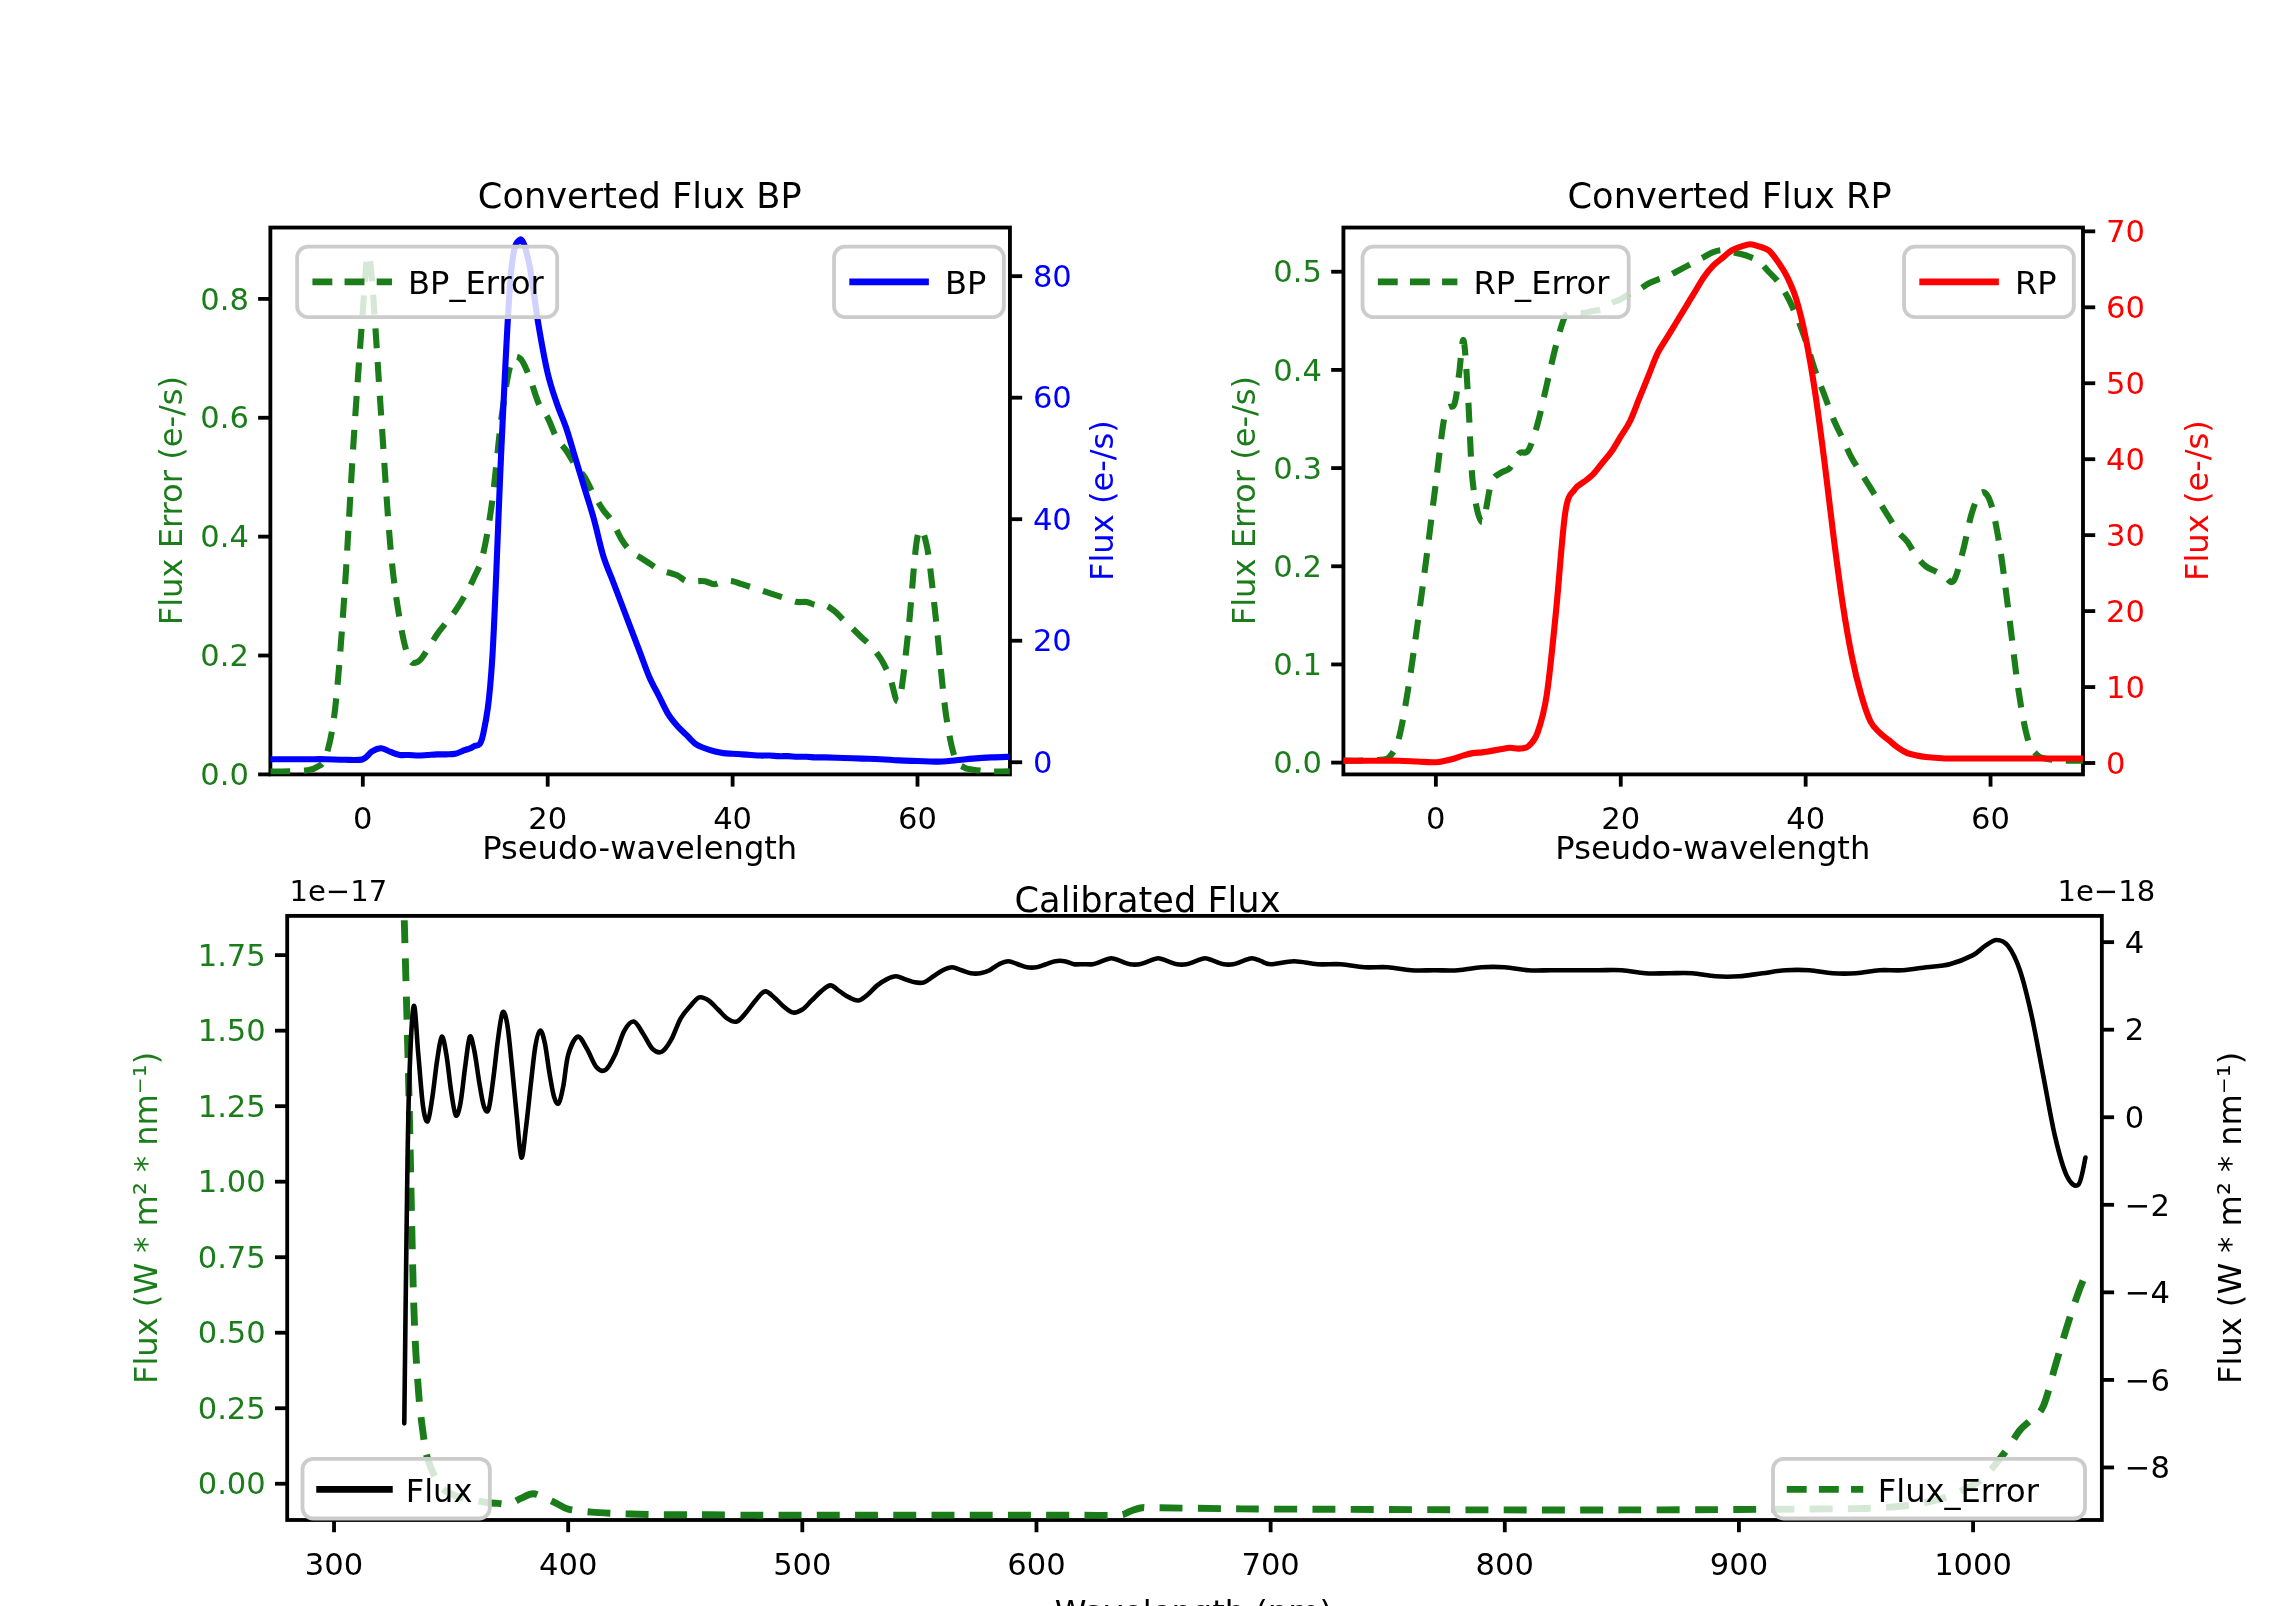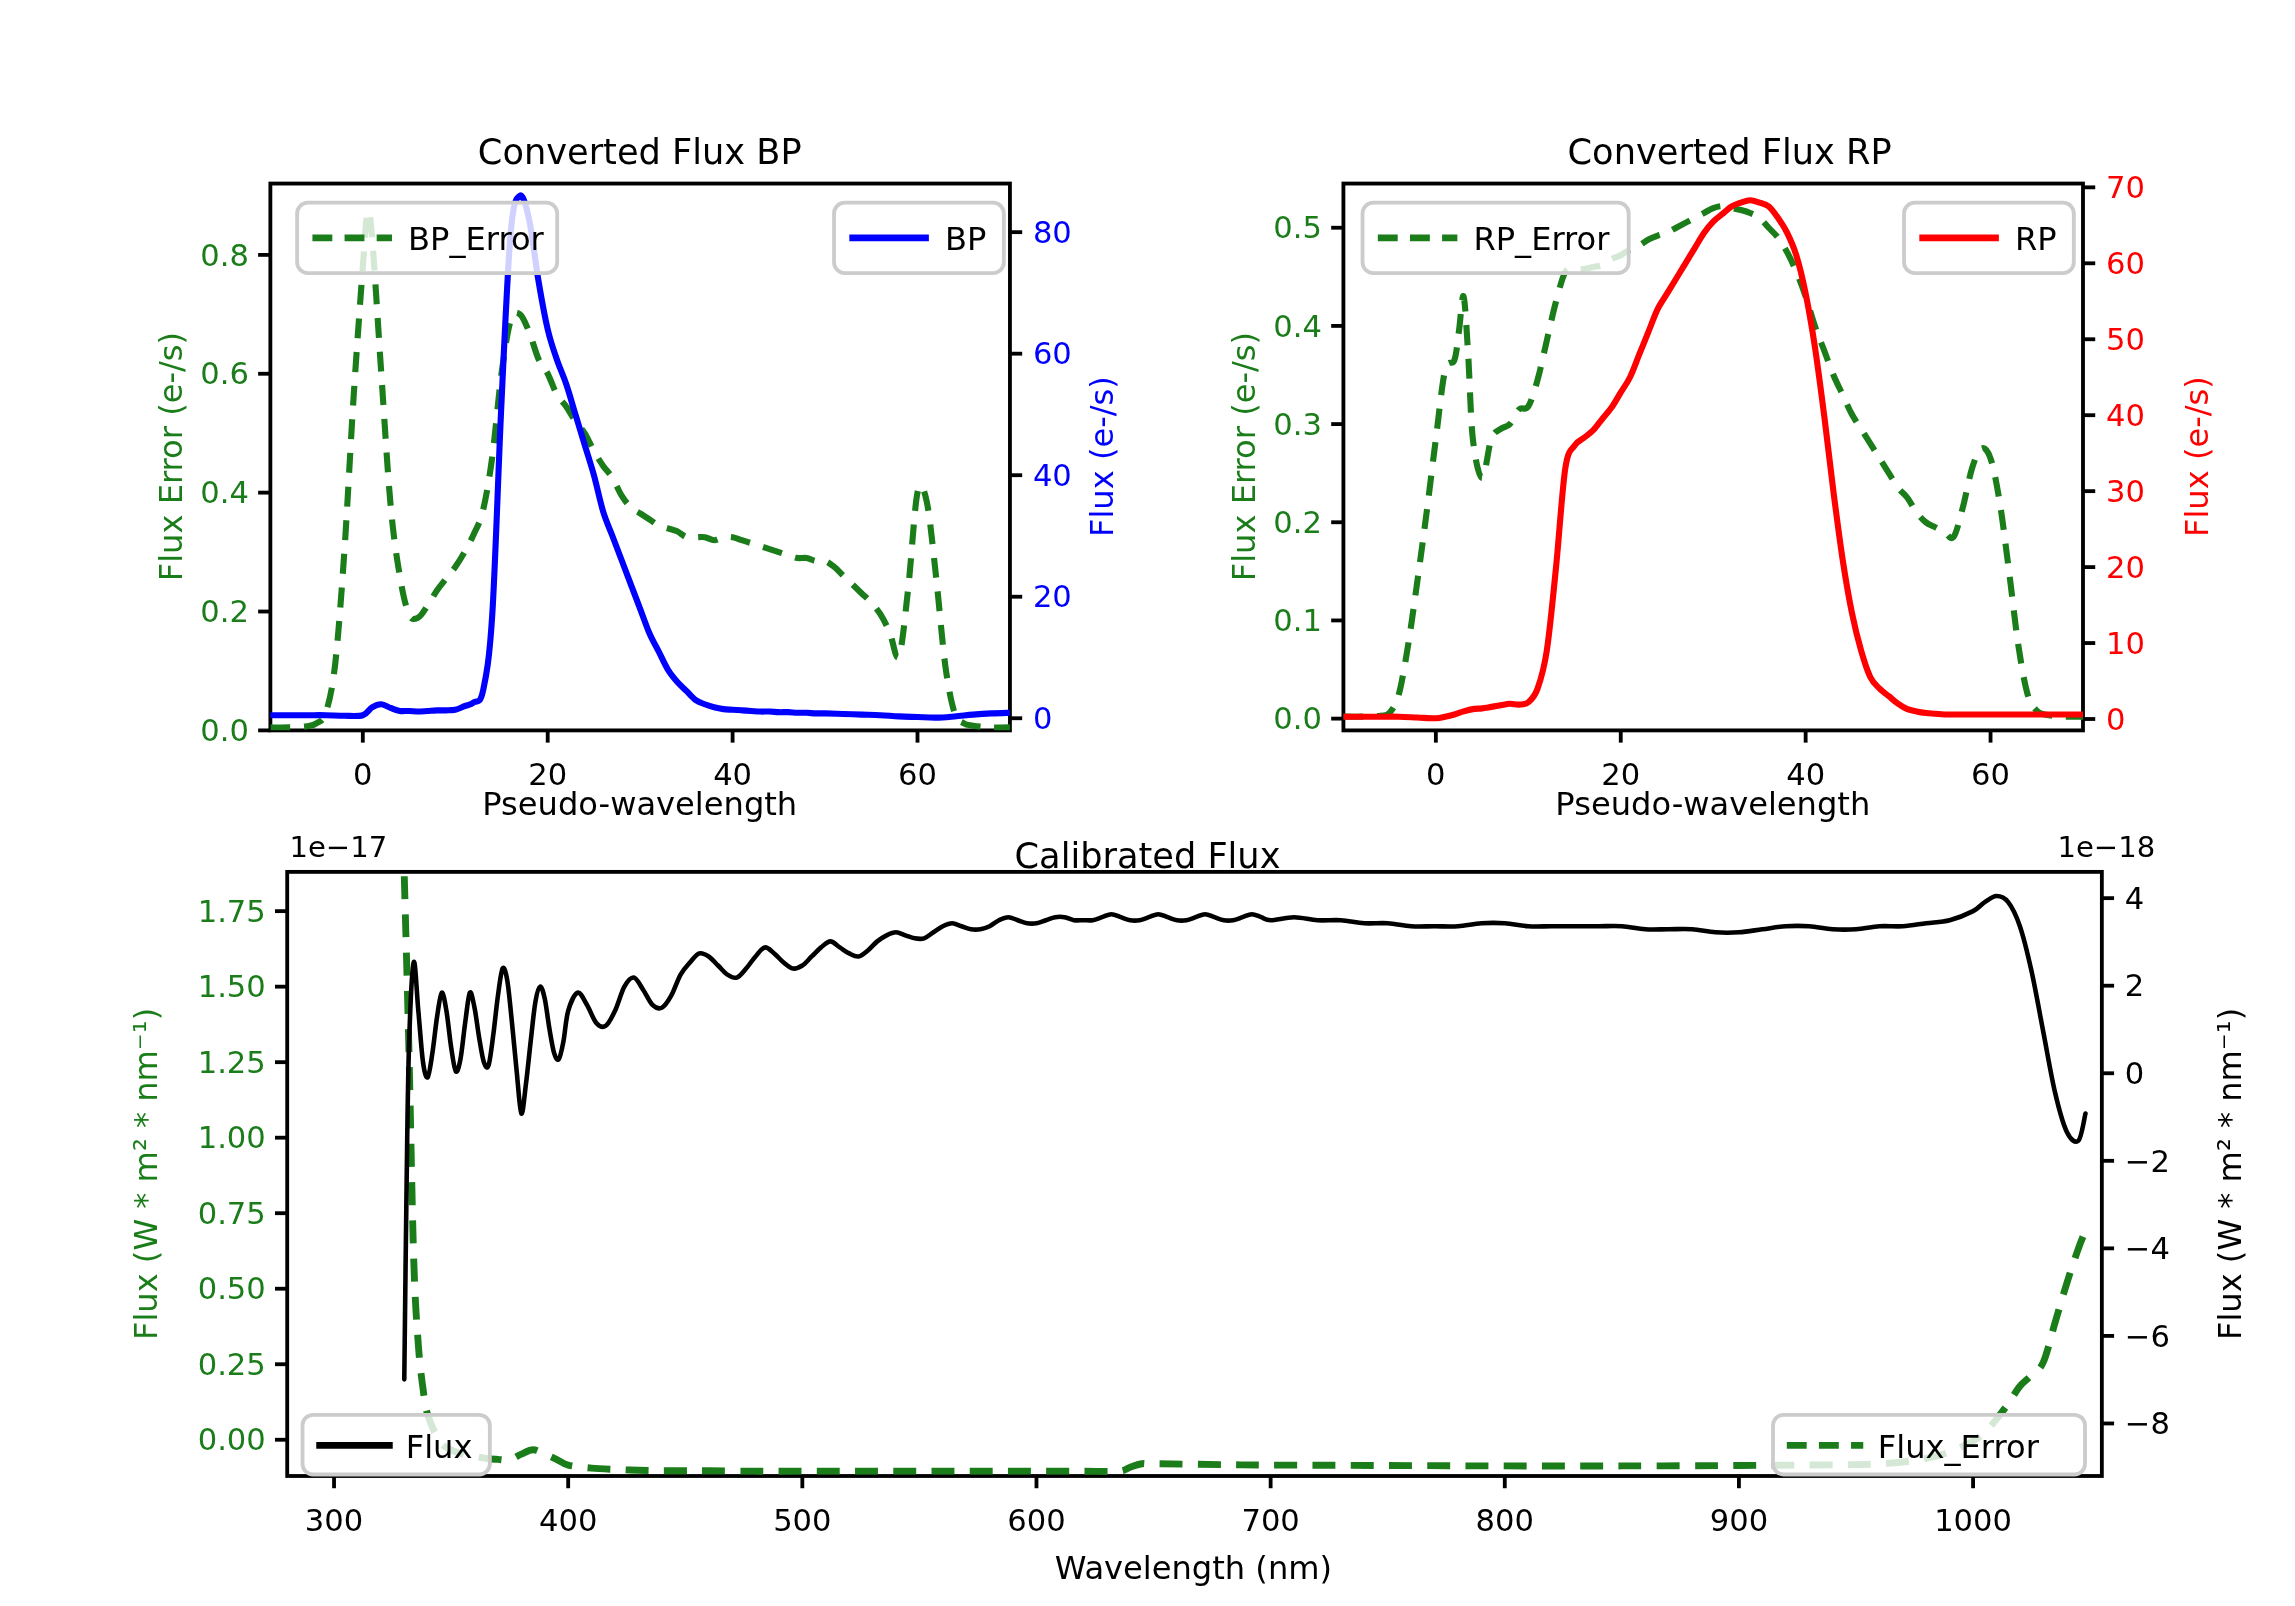--- a/index.html
+++ b/index.html
@@ -1,17 +1,17 @@
 <!DOCTYPE html>
 <html style="font-size:12.2px"><head>
 <meta charset="utf-8">
 <style>
   html,body{margin:0;padding:0;background:#ffffff;}
   body{width:2295px;height:1607px;font-family:"DejaVu Sans",sans-serif;overflow:hidden;}
-  #root{position:relative;width:2295px;height:1310px;background:#fff;}
+  #root{position:relative;width:2295px;height:1310px;background:#fff;margin-top:44px;}
   svg{display:block;}
   text{font-family:"DejaVu Sans",sans-serif;}
   .tick-lbl{font-size:40px;}
   .axis-title{font-size:42px;}
   .plot-title{font-size:46px;fill:#000;}
   .legend-lbl{font-size:42px;fill:#000;}
   .offset-lbl{font-size:38px;fill:#000;}
 </style>
 </head>
 <body>

